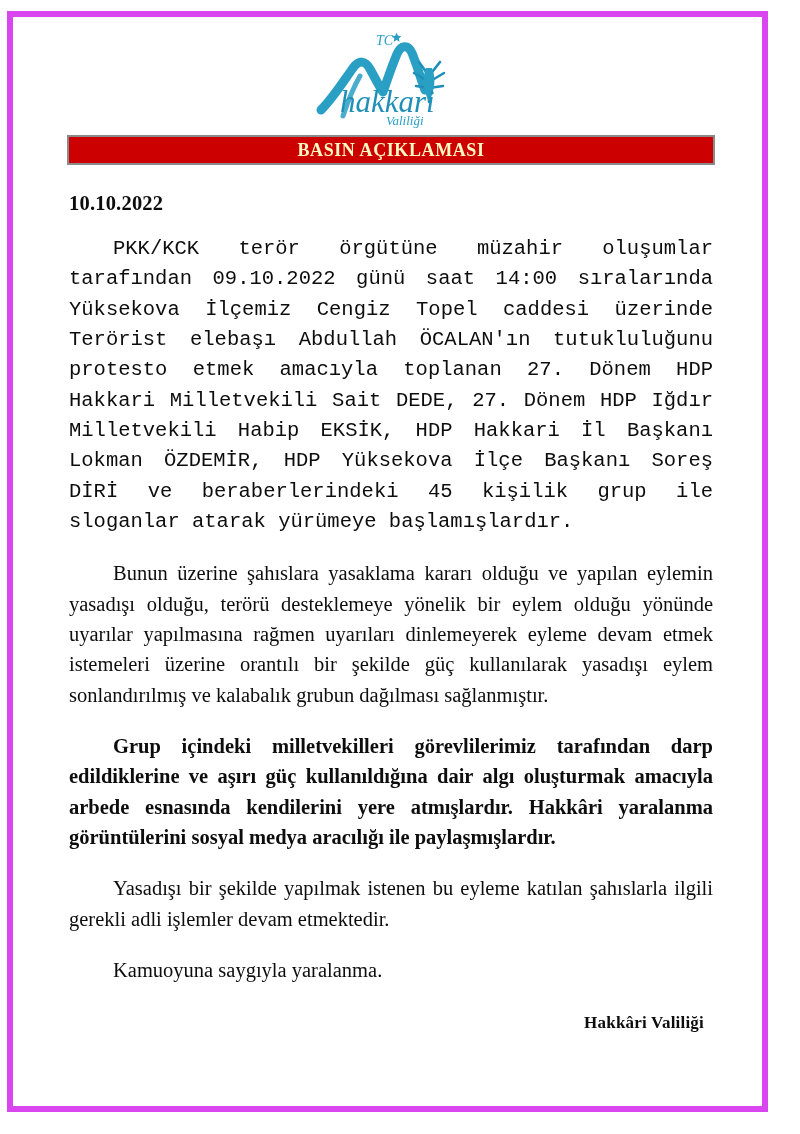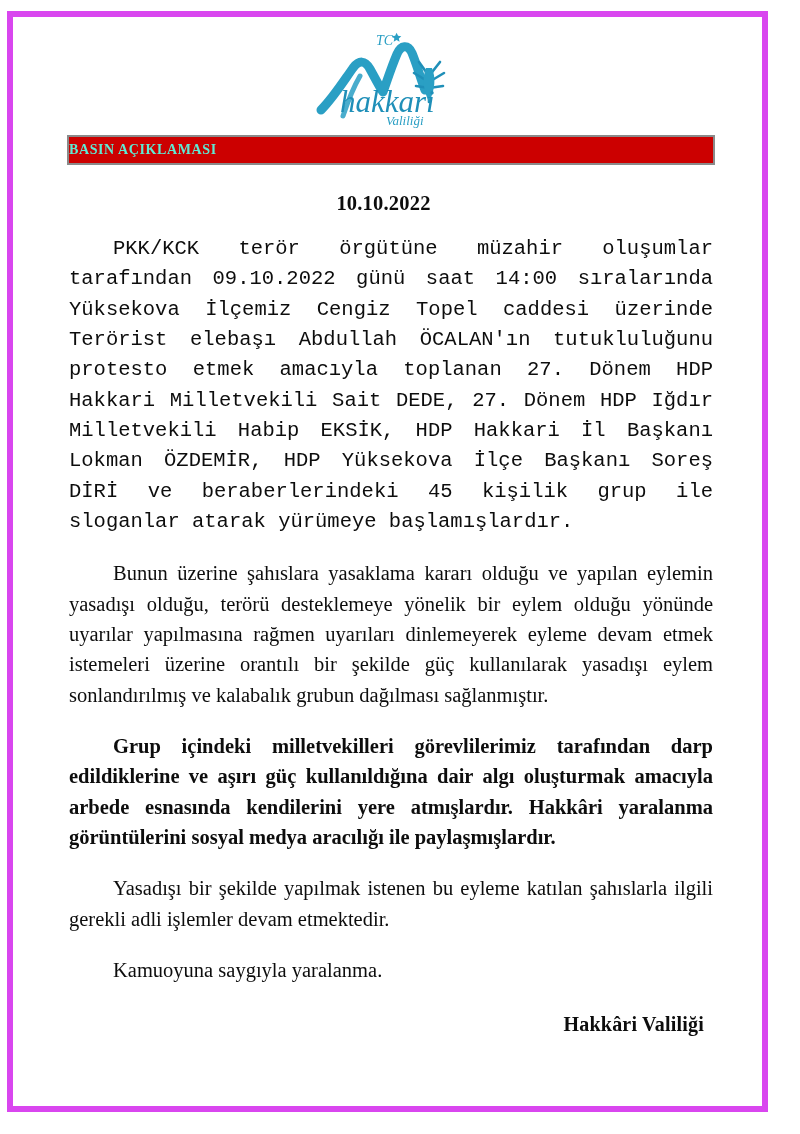--- a/index.html
+++ b/index.html
@@ -45,34 +45,35 @@
   
   .banner-wrap {
     padding: 0 47px 0 54px;
   }
   .banner {
     background: #cc0000;
     border: 2px solid #8a8a8a;
     box-sizing: border-box;
     height: 30px;
     line-height: 26px;
-    color: #5eead4;
+    text-align: center;
+    color: #fef9c3;
     font-weight: bold;
-    font-size: 14px;
+    font-size: 18px;
     letter-spacing: 0.6px;
     box-shadow: inset 0 0 0 1px #cc0000;
   }
 
   
   .content {
     padding: 0 49px 0 56px;
   }
   .doc-date {
     margin-top: 27px;
-    text-align: center;
+    text-align: left;
     font-weight: bold;
     font-size: 20.5px;
     padding-right: 15px;
     letter-spacing: 0.2px;
   }
   p.para {
     margin: 0;
     text-align: justify;
     text-justify: inter-word;
     font-size: 20.5px;
@@ -81,21 +82,21 @@
     hyphens: none;
   }
   p.para.first { margin-top: 19px; font-family: Liberation Mono, monospace; }
   p.para.gap   { margin-top: 21px; }
   p.para.bold  { font-weight: bold; }
 
   .signature {
     margin-top: 28px;
     text-align: right;
     font-weight: bold;
-    font-size: 20px;
+    font-size: 17px;
     padding-right: 9px;
     letter-spacing: 0.2px;
   }
 </style>
 </head>
 <body>
 
 <div class="page">
 
   <div class="logo-area">

